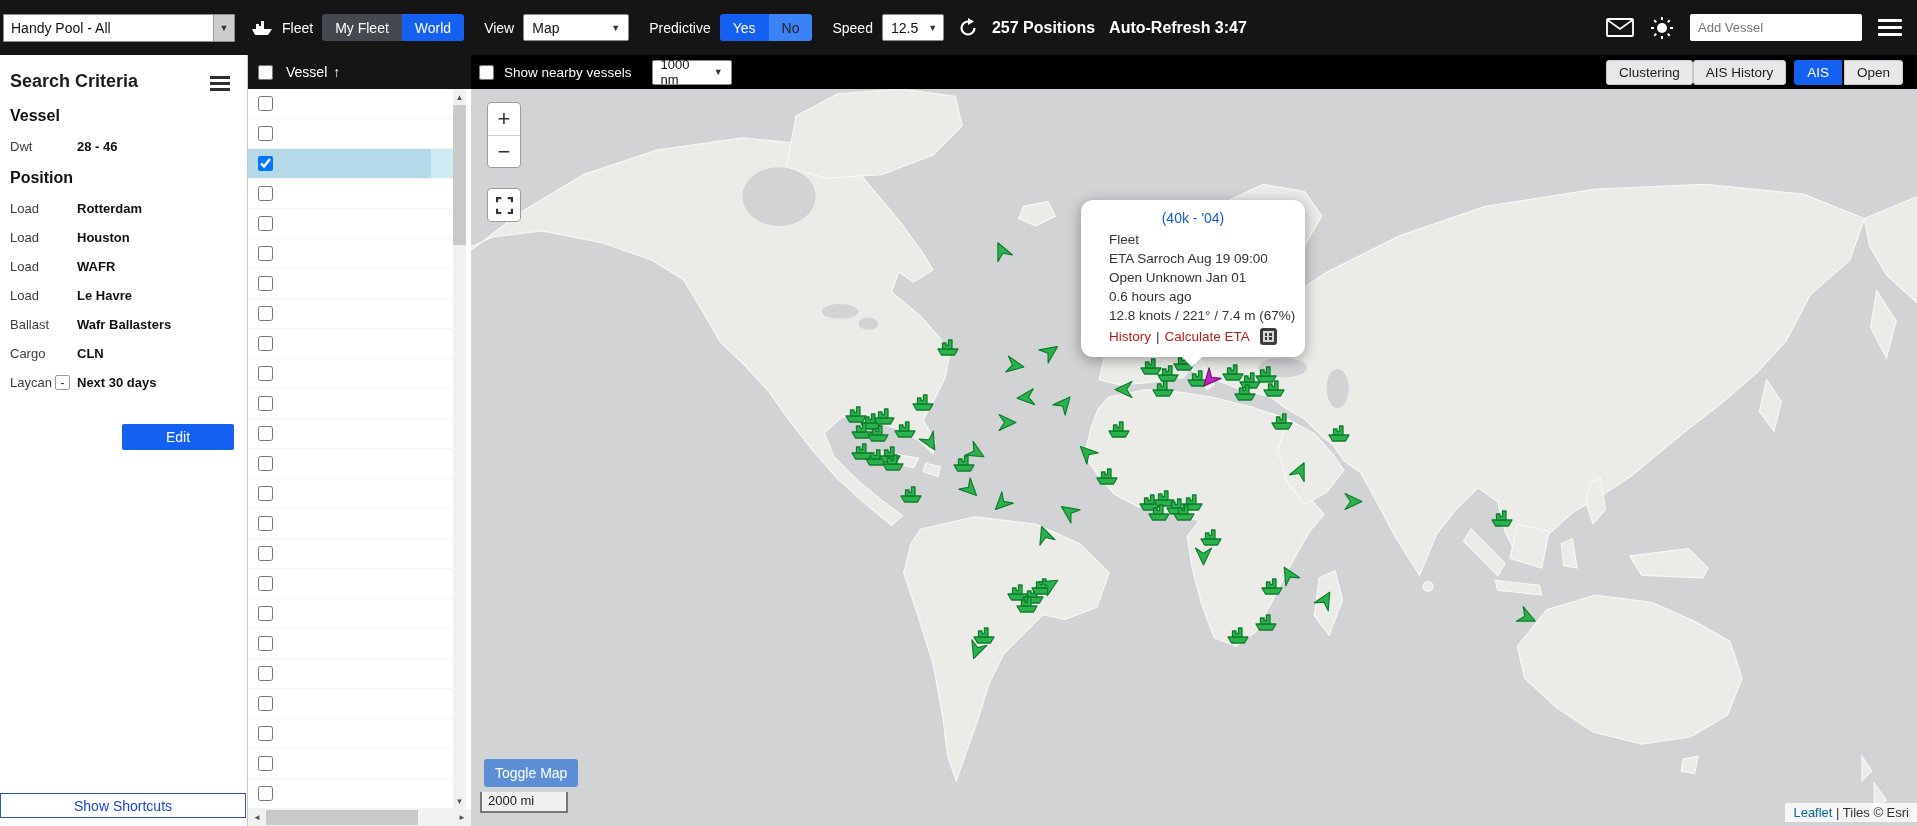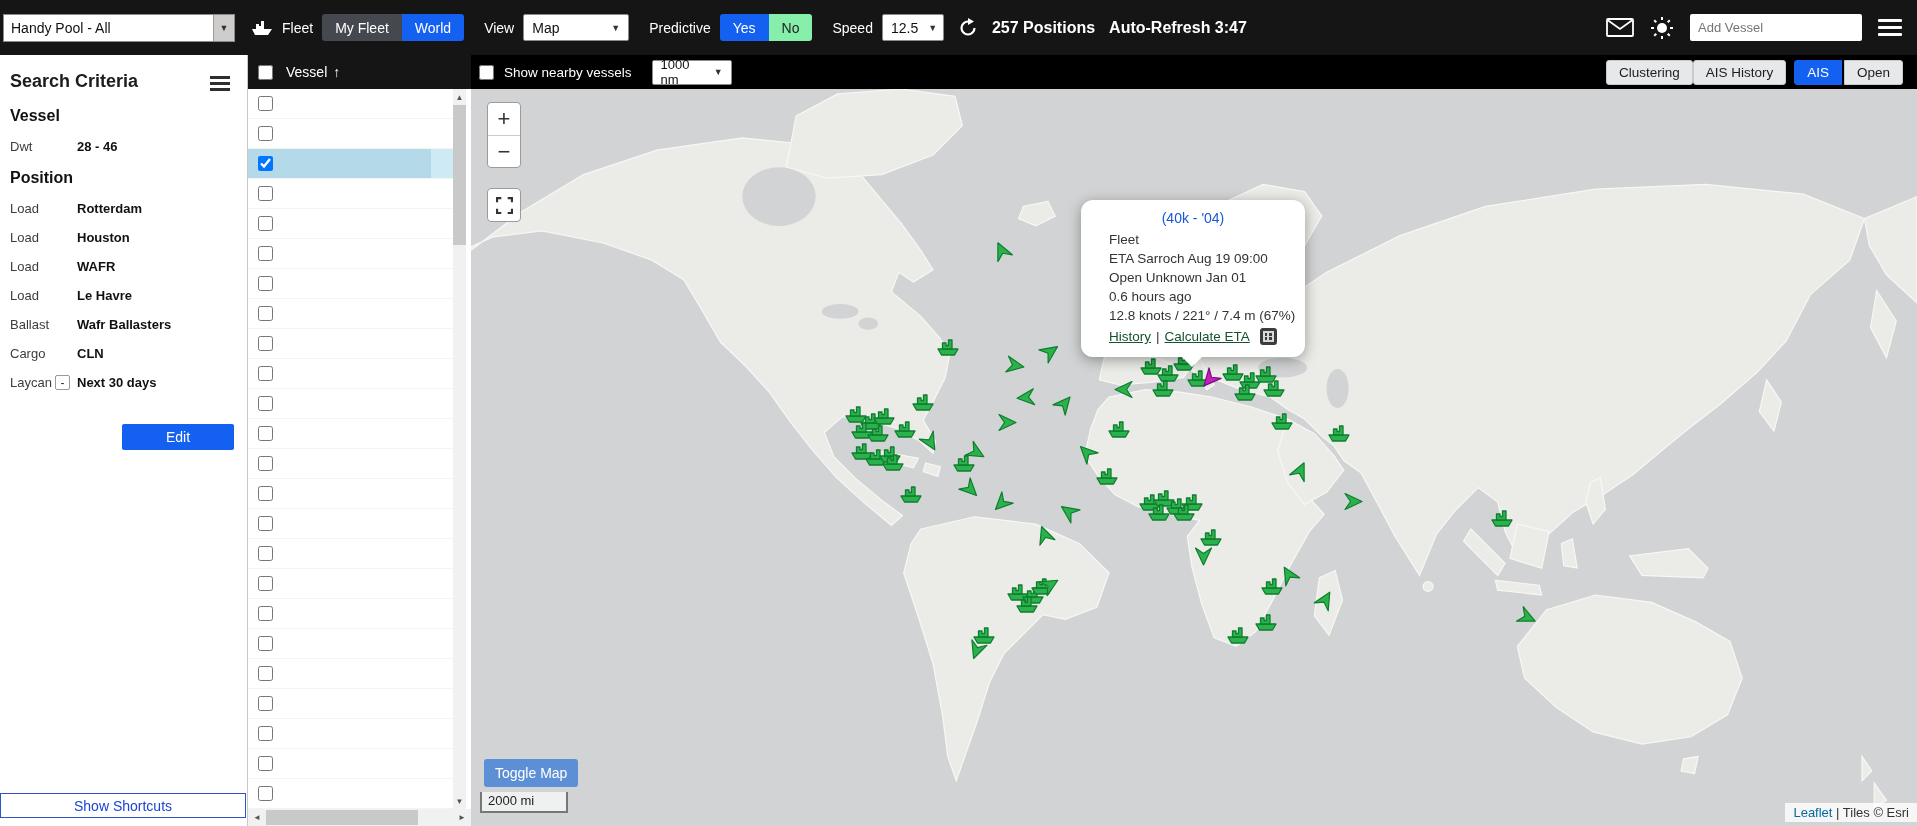--- a/index.html
+++ b/index.html
@@ -12,21 +12,21 @@
   .pool-text { flex:1; padding-left:7px; white-space:nowrap; overflow:hidden; }
   .pool-btn { width:21px; align-self:stretch; background:#cfcdcb; border-left:1px solid #9a9a9a; display:flex; align-items:center; justify-content:center; cursor:pointer; }
   .pool-btn::after { content:"▼"; font-size:9px; color:#333; }
   .fleet-ico { margin-left:16px; display:flex; }
   .tb-label { font-size:14px; margin:0 9px; white-space:nowrap; }
   .seg { display:flex; }
   .sbtn { height:27px; padding:0 13px; display:flex; align-items:center; font-size:14px; cursor:pointer; white-space:nowrap; }
   .sbtn.gray { background:#45484e; color:#fff; border-radius:3px 0 0 3px; }
   .sbtn.blue { background:#1460f0; color:#fff; border-radius:0 3px 3px 0; }
   .sbtn.bluel { background:#1460f0; color:#fff; border-radius:3px 0 0 3px; }
-  .sbtn.lt { background:#86efac; color:#222; border-radius:0 3px 3px 0; }
+  .sbtn.lt { background:#3b82f6; color:#222; border-radius:0 3px 3px 0; }
   .wsel { height:27px; background:#fff; border:1px solid #8a8a8a; border-radius:2px; display:flex; align-items:center; justify-content:space-between; color:#111; font-size:14px; padding:0 8px; gap:10px; cursor:pointer; }
   .wsel::after { content:"▼"; font-size:9px; color:#333; } .ml20{margin-left:20px;}
   .refresh { margin-left:14px; display:flex; cursor:pointer; }
   .bold-stat { font-size:16px; font-weight:700; margin-left:14px; white-space:nowrap; }
   .tb-right { margin-left:auto; display:flex; align-items:center; gap:16px; margin-right:15px; }
   .addv { width:172px; height:27px; border:none; border-radius:2px; font-size:13px; padding:0 8px; font-family:inherit; }
   .burger { width:24px; display:flex; flex-direction:column; gap:4px; cursor:pointer; }
   .burger span { height:3px; background:#fff; border-radius:1px; }
 
   
@@ -83,21 +83,21 @@
   .marker { position:absolute; }
   .zoom { position:absolute; left:16px; top:13px; width:34px; background:#fff; border:1px solid #9b9b9b; border-radius:4px; z-index:6; overflow:hidden; }
   .zbtn { height:32px; display:flex; align-items:center; justify-content:center; font-size:22px; color:#333; cursor:pointer; }
   .zbtn + .zbtn { border-top:1px solid #ccc; }
   .fsbtn { position:absolute; left:16px; top:99px; width:34px; height:34px; background:#fff; border:1px solid #9b9b9b; border-radius:4px; z-index:6; display:flex; align-items:center; justify-content:center; cursor:pointer; }
   .popup { position:absolute; left:610px; top:111px; width:224px; background:#fff; border-radius:12px; box-shadow:0 3px 14px rgba(0,0,0,.35); z-index:5; padding:10px 28px 12px; }
   .popup::after { content:""; position:absolute; left:100px; bottom:-10px; border:11px solid transparent; border-top-color:#fff; border-bottom:none; }
   .pp-title { text-align:center; color:#1558d6; font-size:14px; margin-bottom:4px; cursor:pointer; }
   .pp-line { font-size:13.5px; color:#333; line-height:19px; white-space:nowrap; }
   .pp-links { display:flex; align-items:center; font-size:13.5px; margin-top:3px; }
-  .pp-link { color:#14532d; cursor:pointer;text-decoration:underline; }
+  .pp-link { color:#b91c1c; cursor:pointer; }
   .pp-sep { margin:0 5px; color:#333; }
   .pp-icon { margin-left:auto; width:17px; height:17px; background:#3c3c3c; border-radius:3px; position:relative; cursor:pointer; }
   .pp-icon::before { content:""; position:absolute; inset:3px;
     background-image:repeating-linear-gradient(0deg,#d8d8d8 0 1.5px,transparent 1.5px 4.5px),repeating-linear-gradient(90deg,#d8d8d8 0 1.5px,transparent 1.5px 4.5px); }
   .toggle-map { position:absolute; left:13px; bottom:39px; z-index:6; background:#5d8fd6; color:#fff; font-size:14px; padding:6px 11px; border-radius:3px; cursor:pointer; }
   .scale { position:absolute; left:9px; bottom:13px; z-index:6; background:rgba(255,255,255,.65); border:2px solid #777; border-top:none; font-size:13px; color:#222; padding:1px 6px 3px; width:88px; }
   .attrib { position:absolute; right:0; bottom:4px; z-index:6; background:rgba(255,255,255,.8); font-size:13px; padding:2px 8px; color:#333; white-space:nowrap; }
   .attrib .lf { color:#0369a1; cursor:pointer; }
 </style>
 </head>

